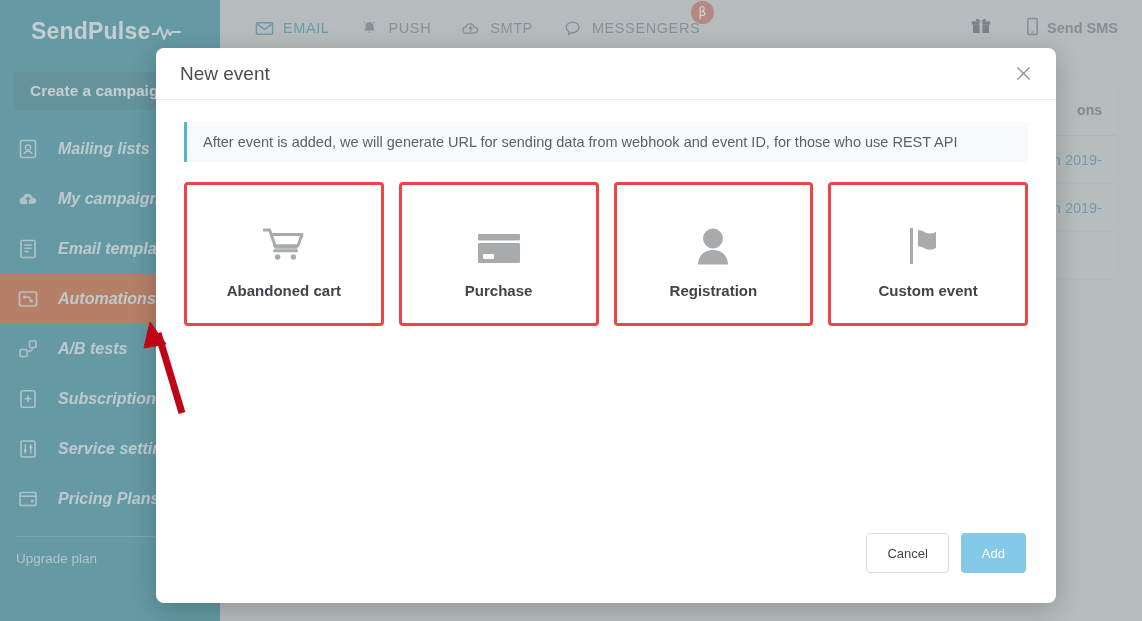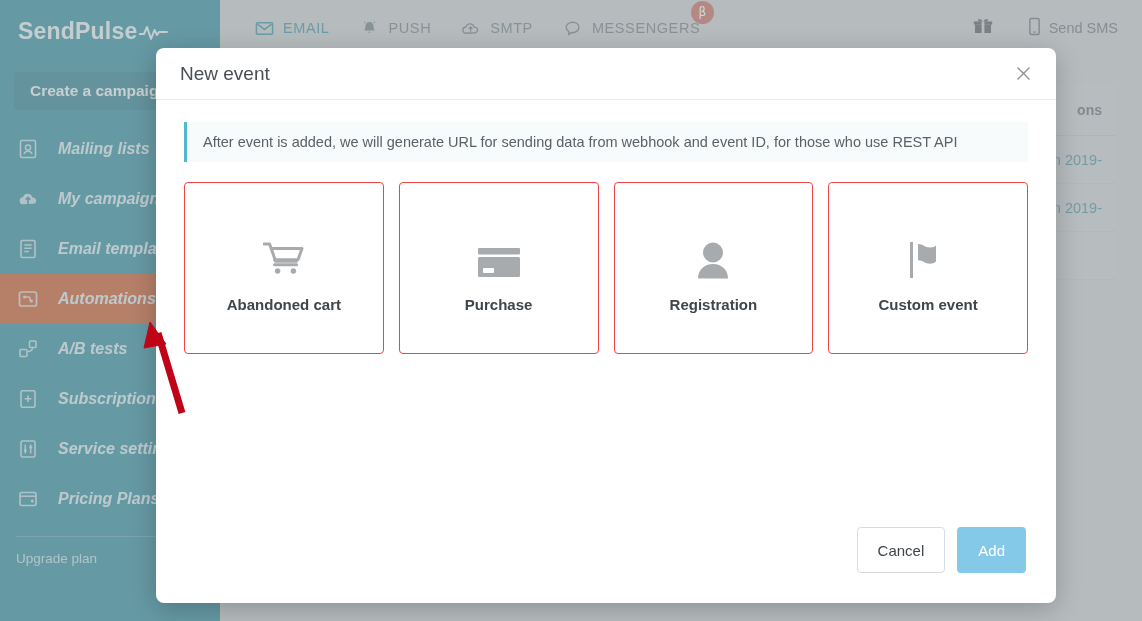--- a/index.html
+++ b/index.html
@@ -28,21 +28,21 @@
   .topnav-item.active { color: #1c7f96; }
   .topnav-ico { display: inline-flex; width: 20px; height: 20px; align-items: center; justify-content: center; }
   .topnav-ico svg { display: block; }
   .beta-badge {
     position: absolute; top: -17px; right: -14px;
     width: 23px; height: 23px; border-radius: 50%;
     background: #c0564b; color: #fff;
     font-size: 12px; line-height: 23px; text-align: center;
     font-family: "DejaVu Sans", sans-serif;
   }
-  .topbar-right { margin-left: auto; display: flex; align-items: center; gap: 34px; padding-right: 24px; }
+  .topbar-right { margin-left: auto; display: flex; align-items: center; gap: 34px; padding-right: 24px; font-weight: bold; }
   .topbar-right .sms {
     display: flex; align-items: center; gap: 8px;
     font-size: 14.5px; color: #54626a; cursor: pointer;
   }
 
   .content {
     position: absolute; left: 220px; top: 56px; right: 0; bottom: 0;
     background: #c3c8c9;
   }
   .content-inner { padding: 28px 26px; color: #516068; }
@@ -57,21 +57,21 @@
     padding-right: 14px; font-size: 14.5px; color: #2e7f96;
     border-bottom: 1px solid #bcc1c2;
   }
 
   
   .sidebar {
     position: absolute; left: 0; top: 0; width: 220px; height: 621px;
     background: #117b91;
   }
   .logo-wrap {
-    height: 62px; display: flex; align-items: center; padding-left: 18px;
+    height: 62px; display: flex; align-items: center; padding-left: 31px;
     color: #e2eef1;
   }
   .logo-text { font-size: 23px; font-weight: bold; letter-spacing: .2px; }
   .logo-pulse { margin-left: 2px; display: inline-flex; align-items: center; }
 
   .create-btn {
     margin: 10px 14px 0 14px; height: 38px; border-radius: 3px;
     background: #0e6c80; color: #e6f1f4;
     display: flex; align-items: center; padding-left: 16px;
     font-size: 15.5px; font-weight: bold; cursor: pointer;
@@ -119,38 +119,38 @@
 
   .info-banner {
     background: #f7fbfc; border-left: 3px solid #53b7cd;
     padding: 12px 16px; font-size: 14.5px; color: #5a6167;
   }
 
   .cards {
     display: flex; gap: 15px; margin-top: 20px;
   }
   .event-card {
-    flex: 1 1 0; height: 172px; background: #fff;
-    border: 1px solid #ef4444; border-radius: 4px;
+    flex: 1 1 0; height: 144px; background: #fff;
+    border: 3px solid #ef4444; border-radius: 4px;
     display: flex; flex-direction: column; align-items: center; justify-content: center;
     cursor: pointer;
   }
   .event-ico { height: 56px; display: flex; align-items: flex-end; justify-content: center; }
   .event-ico svg { display: block; fill: #a8abae; }
   .event-label {
     margin-top: 16px; font-size: 15px; font-weight: bold; color: #3f454a;
   }
 
   .modal-foot {
     flex: 0 0 auto; padding: 0 30px 30px 30px;
     display: flex; justify-content: flex-end; align-items: center; gap: 12px;
   }
   .btn {
-    height: 46px; min-width: 72px; border-radius: 4px; border: 1px solid transparent;
-    font-size: 15px; cursor: pointer; padding: 0 20px;
+    height: 40px; min-width: 72px; border-radius: 4px; border: 1px solid transparent;
+    font-size: 13px; cursor: pointer; padding: 0 20px;
     font-family: "Liberation Sans", sans-serif;
   }
   .btn-cancel { background: #fff; border-color: #d9dcdf; color: #3f454a; }
   .btn-add { background: #85c9e8; color: #fff; min-width: 58px; }
 
   
   .annot { position: absolute; left: 0; top: 0; width: 1142px; height: 621px; pointer-events: none; }
 </style>
 </head>
 <body>

